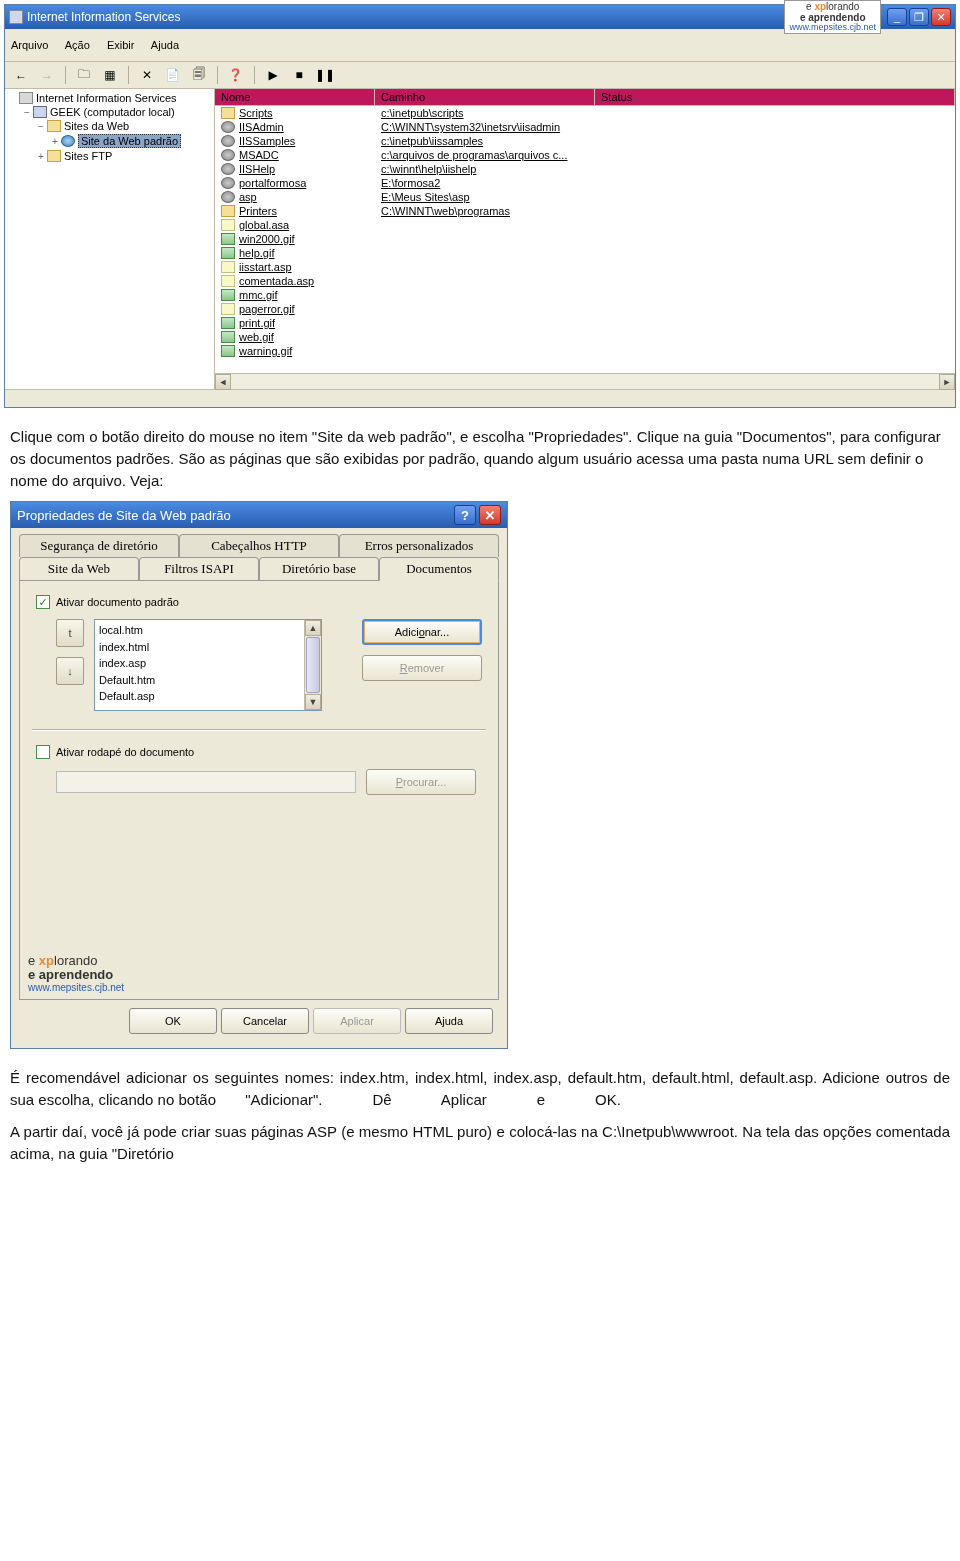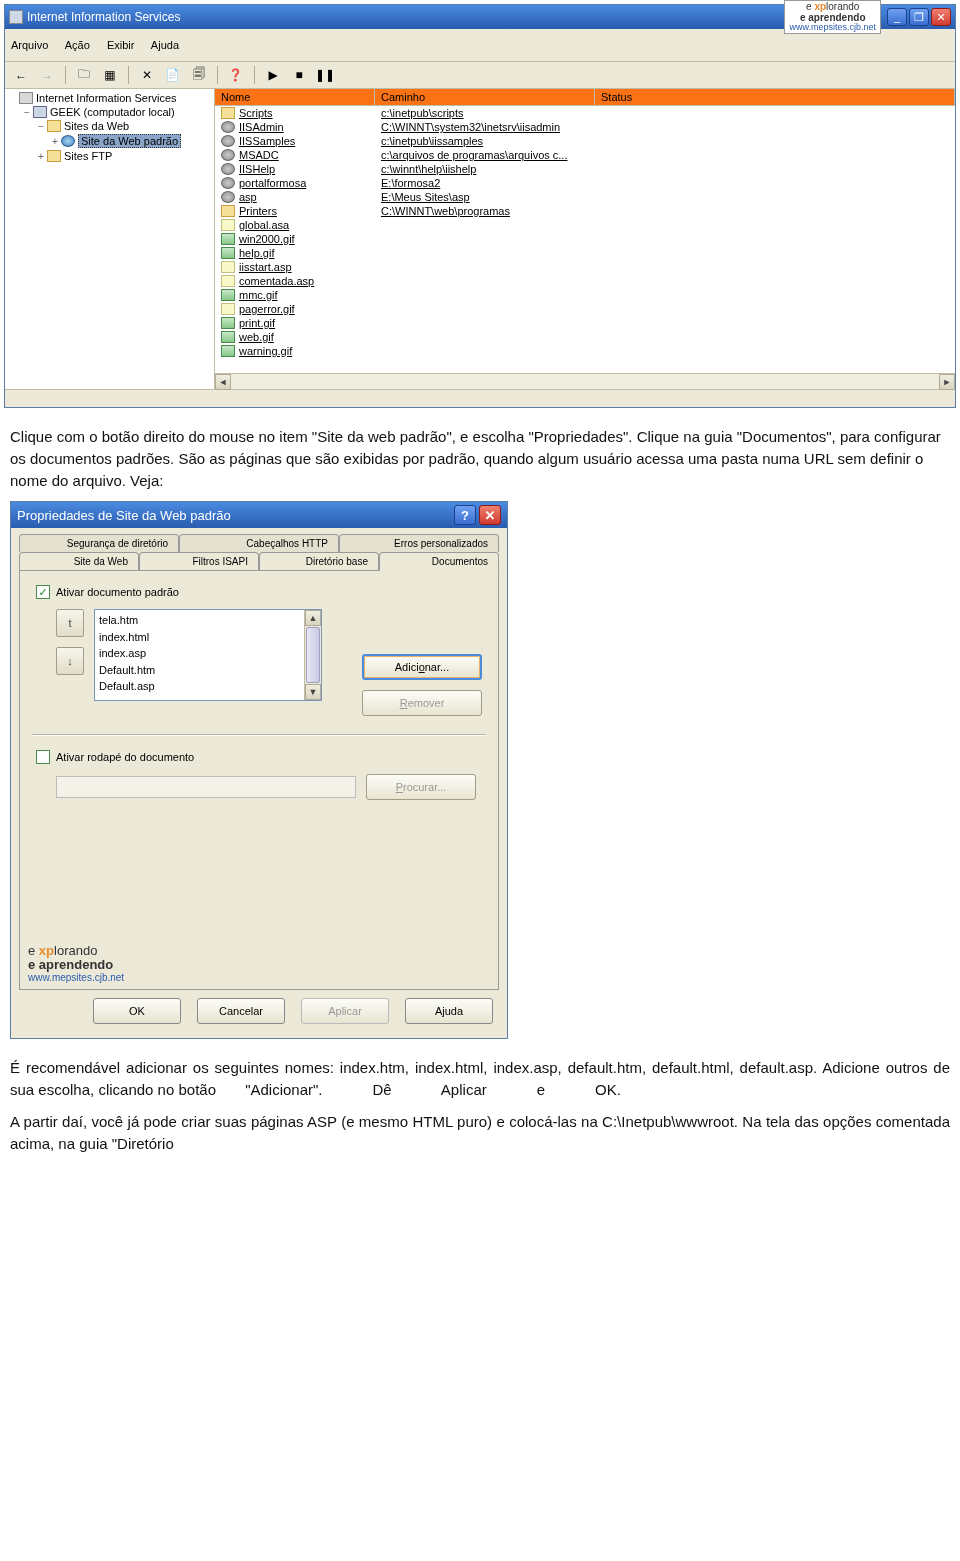--- a/index.html
+++ b/index.html
@@ -26,21 +26,21 @@
   .tree-row { display:flex; align-items:center; padding:1px 0; white-space:nowrap; }
   .tree-row .exp { width:12px; text-align:center; color:#666; font-size:10px; }
   .tree-row .tind { display:inline-block; }
   .tree-row .ticon2 { width:14px; height:12px; margin-right:3px; }
   .ico-server { background:#d8d8d8; border:1px solid #888; }
   .ico-comp { background:#c8d8e8; border:1px solid #668; }
   .ico-folder { background:#f5e09a; border:1px solid #c8a040; }
   .ico-globe { background:radial-gradient(#a8d8f0,#4080c0); border-radius:50%; border:1px solid #306090; }
   .tree-row.sel .lbl { background:#8aa5c8; border:1px dotted #333; padding:0 2px; }
   .list { flex:1; display:flex; flex-direction:column; }
-  .list-hdr { display:flex; background:#f97316; border-bottom:1px solid #c0bca8; font-size:11px; }
+  .list-hdr { display:flex; background:#be185d; border-bottom:1px solid #c0bca8; font-size:11px; }
   .col { border-right:1px solid #c0bca8; padding:2px 6px; }
   .c1 { width:160px; } .c2 { width:220px; } .c3 { flex:1; }
   .list-body { flex:1; overflow:auto; font-size:11px; }
   .lrow { display:flex; padding:0 0;text-decoration:underline; }
   .lrow .col { border:none; padding:1px 6px; display:flex; align-items:center; }
   .ico-box { width:14px; height:12px; margin-right:4px; background:#f5e09a; border:1px solid #c8a040; display:inline-block; }
   .ico-gear { width:14px; height:12px; margin-right:4px; background:radial-gradient(#ccc,#888); border-radius:50%; border:1px solid #666; display:inline-block; }
   .ico-img { width:14px; height:12px; margin-right:4px; background:linear-gradient(#c8e8c8,#88c888); border:1px solid #4a8a4a; display:inline-block; }
   .ico-asp { width:14px; height:12px; margin-right:4px; background:#f8f8c8; border:1px solid #c0c080; display:inline-block; }
   .hscroll { height:16px; background:#ece9d8; border-top:1px solid #c0bca8; display:flex; }
@@ -52,41 +52,41 @@
   .article { font-family: Verdana, sans-serif; font-size: 15px; color:#111; padding: 14px 10px 6px; line-height:1.45; }
 
   
   .dlg { border:1px solid #5a7ea8; margin:4px 10px; width:498px; background:#ece9d8; font-size:11px; }
   .dlg .titlebar2 { background: linear-gradient(#4a8be0,#2a5cb0); color:#fff; display:flex; align-items:center; padding:3px 6px; height:26px; font-size:13px; }
   .titlebar2 .spacer { flex:1; }
   .titlebar2 .hbtn { width:22px; height:20px; background:linear-gradient(#6fa0f0,#3a6ed0); border:1px solid #1a4090; border-radius:3px; color:#fff; display:flex; align-items:center; justify-content:center; font-size:13px; font-weight:bold; margin-left:3px;}
   .titlebar2 .hbtn.close { background: linear-gradient(#f08070,#d03a2e); border-color:#901a1a; }
   .tabstrip { display:flex; flex-wrap:wrap; padding:6px 8px 0; }
   .tabrow { display:flex; width:100%; }
-  .tab { background:#ece9d8; border:1px solid #999; border-bottom:none; border-radius:4px 4px 0 0; padding:3px 10px; margin-right:0; font-size:10px; flex:1; text-align:right; position:relative; }
+  .tab { background:#ece9d8; border:1px solid #999; border-bottom:none; border-radius:4px 4px 0 0; padding:3px 10px; margin-right:0; font-size:13px; flex:1; text-align:center; position:relative;font-family:Liberation Serif, serif; }
   .tab.back { background:#e4e1d0; }
   .tab.active { background:#ece9d8; z-index:2; border-bottom:1px solid #ece9d8; margin-bottom:-1px; font-weight:normal; }
   .tabpanel { border:1px solid #999; margin:0 8px 8px; padding:14px 16px 24px; background:#ece9d8; min-height:420px; position:relative; }
   .chk { display:flex; align-items:center; margin-bottom:10px; }
   .chkbox { width:14px; height:14px; border:1px solid #4a8a4a; background:#fff; color:#188818; display:flex; align-items:center; justify-content:center; font-size:11px; margin-right:6px; }
   .doc-edit { display:flex; align-items:flex-start; gap:10px; margin-left:20px; margin-bottom:18px; }
   .arrows { display:flex; flex-direction:column; gap:10px; }
   .abtn { width:28px; height:28px; background:linear-gradient(#f8f6ec,#e0dcc8); border:1px solid #a09c88; display:flex; align-items:center; justify-content:center; font-size:11px; color:#444; border-radius:2px;}
   .listbox { width:230px; height:92px; border:1px solid #7a98b8; background:#fff; display:flex; }
   .listbox .items { flex:1; padding:2px 4px; font-size:11px; line-height:1.5; }
   .listbox .vscroll { width:17px; background:#ece9d8; border-left:1px solid #c0bca8; display:flex; flex-direction:column; }
   .vthumb { flex:1; background:linear-gradient(90deg,#e8e8f8,#c8c8e0); margin:1px; border:1px solid #a0a0c0; border-radius:2px; }
   .sidebtns { display:flex; flex-direction:column; gap:10px; margin-left:30px; }
   .btn { width:120px; height:26px; background:linear-gradient(#fdfdf8,#e8e4d0); border:1px solid #a09c88; border-radius:3px; font-size:11px; display:flex; align-items:center; justify-content:center; }
-  .btn.focus { border:2px solid #4a8be0; box-shadow: inset 0 0 0 1px #e8b060; margin-top: 45px; }
+  .btn.focus { border:2px solid #4a8be0; box-shadow: inset 0 0 0 1px #e8b060; }
   .btn.dis { color:#999; }
   .btn .ul { text-decoration:underline; }
   .footer-in { display:flex; align-items:center; margin-left:20px; gap:10px; }
   .tf { flex:1; max-width:300px; height:22px; border:1px solid #bbb; background:#f4f2e8; }
-  .dlg-btns { display:flex; justify-content:flex-end; gap:16px; padding:0 14px 14px; }
+  .dlg-btns { display:flex; justify-content:flex-end; gap:4px; padding:0 14px 14px; }
   .dbtn { width:88px; height:26px; background:linear-gradient(#fdfdf8,#e8e4d0); border:1px solid #888; border-radius:3px; font-size:11px; display:flex; align-items:center; justify-content:center; }
   .dbtn.dis { color:#999; border-color:#bbb; }
   .grpline { height:1px; border-top:1px solid #b8b4a0; border-bottom:1px solid #fff; margin:0 -4px 14px; }
   .logo-bl { position:absolute; left:8px; bottom:6px; font-size:10px; line-height:1.1; }
   .logo-bl .x1 { color:#e88b2e; font-weight:bold; }
   .logo-bl .ap { font-size:13px; color:#333; }
   .logo-bl .url { color:#2a5cb0; font-size:10px; }
 </style>
 </head>
 <body>
@@ -356,21 +356,21 @@
       <div class="arrows">
         <div class="abtn">
             <span>t</span>
           </div>
         <div class="abtn">
             <span>↓</span>
           </div>
       </div>
       <div class="listbox">
         <div class="items" id="doclist">
-            <div>tela.htm</div>
+            <div>local.htm</div>
             <div>index.html</div>
             <div>index.asp</div>
             <div>Default.htm</div>
             <div>Default.asp</div>
           </div>
         <div class="vscroll">
           <div class="sbtn">▲</div>
           <div class="vthumb"></div>
           <div class="sbtn">▼</div>
         </div>

